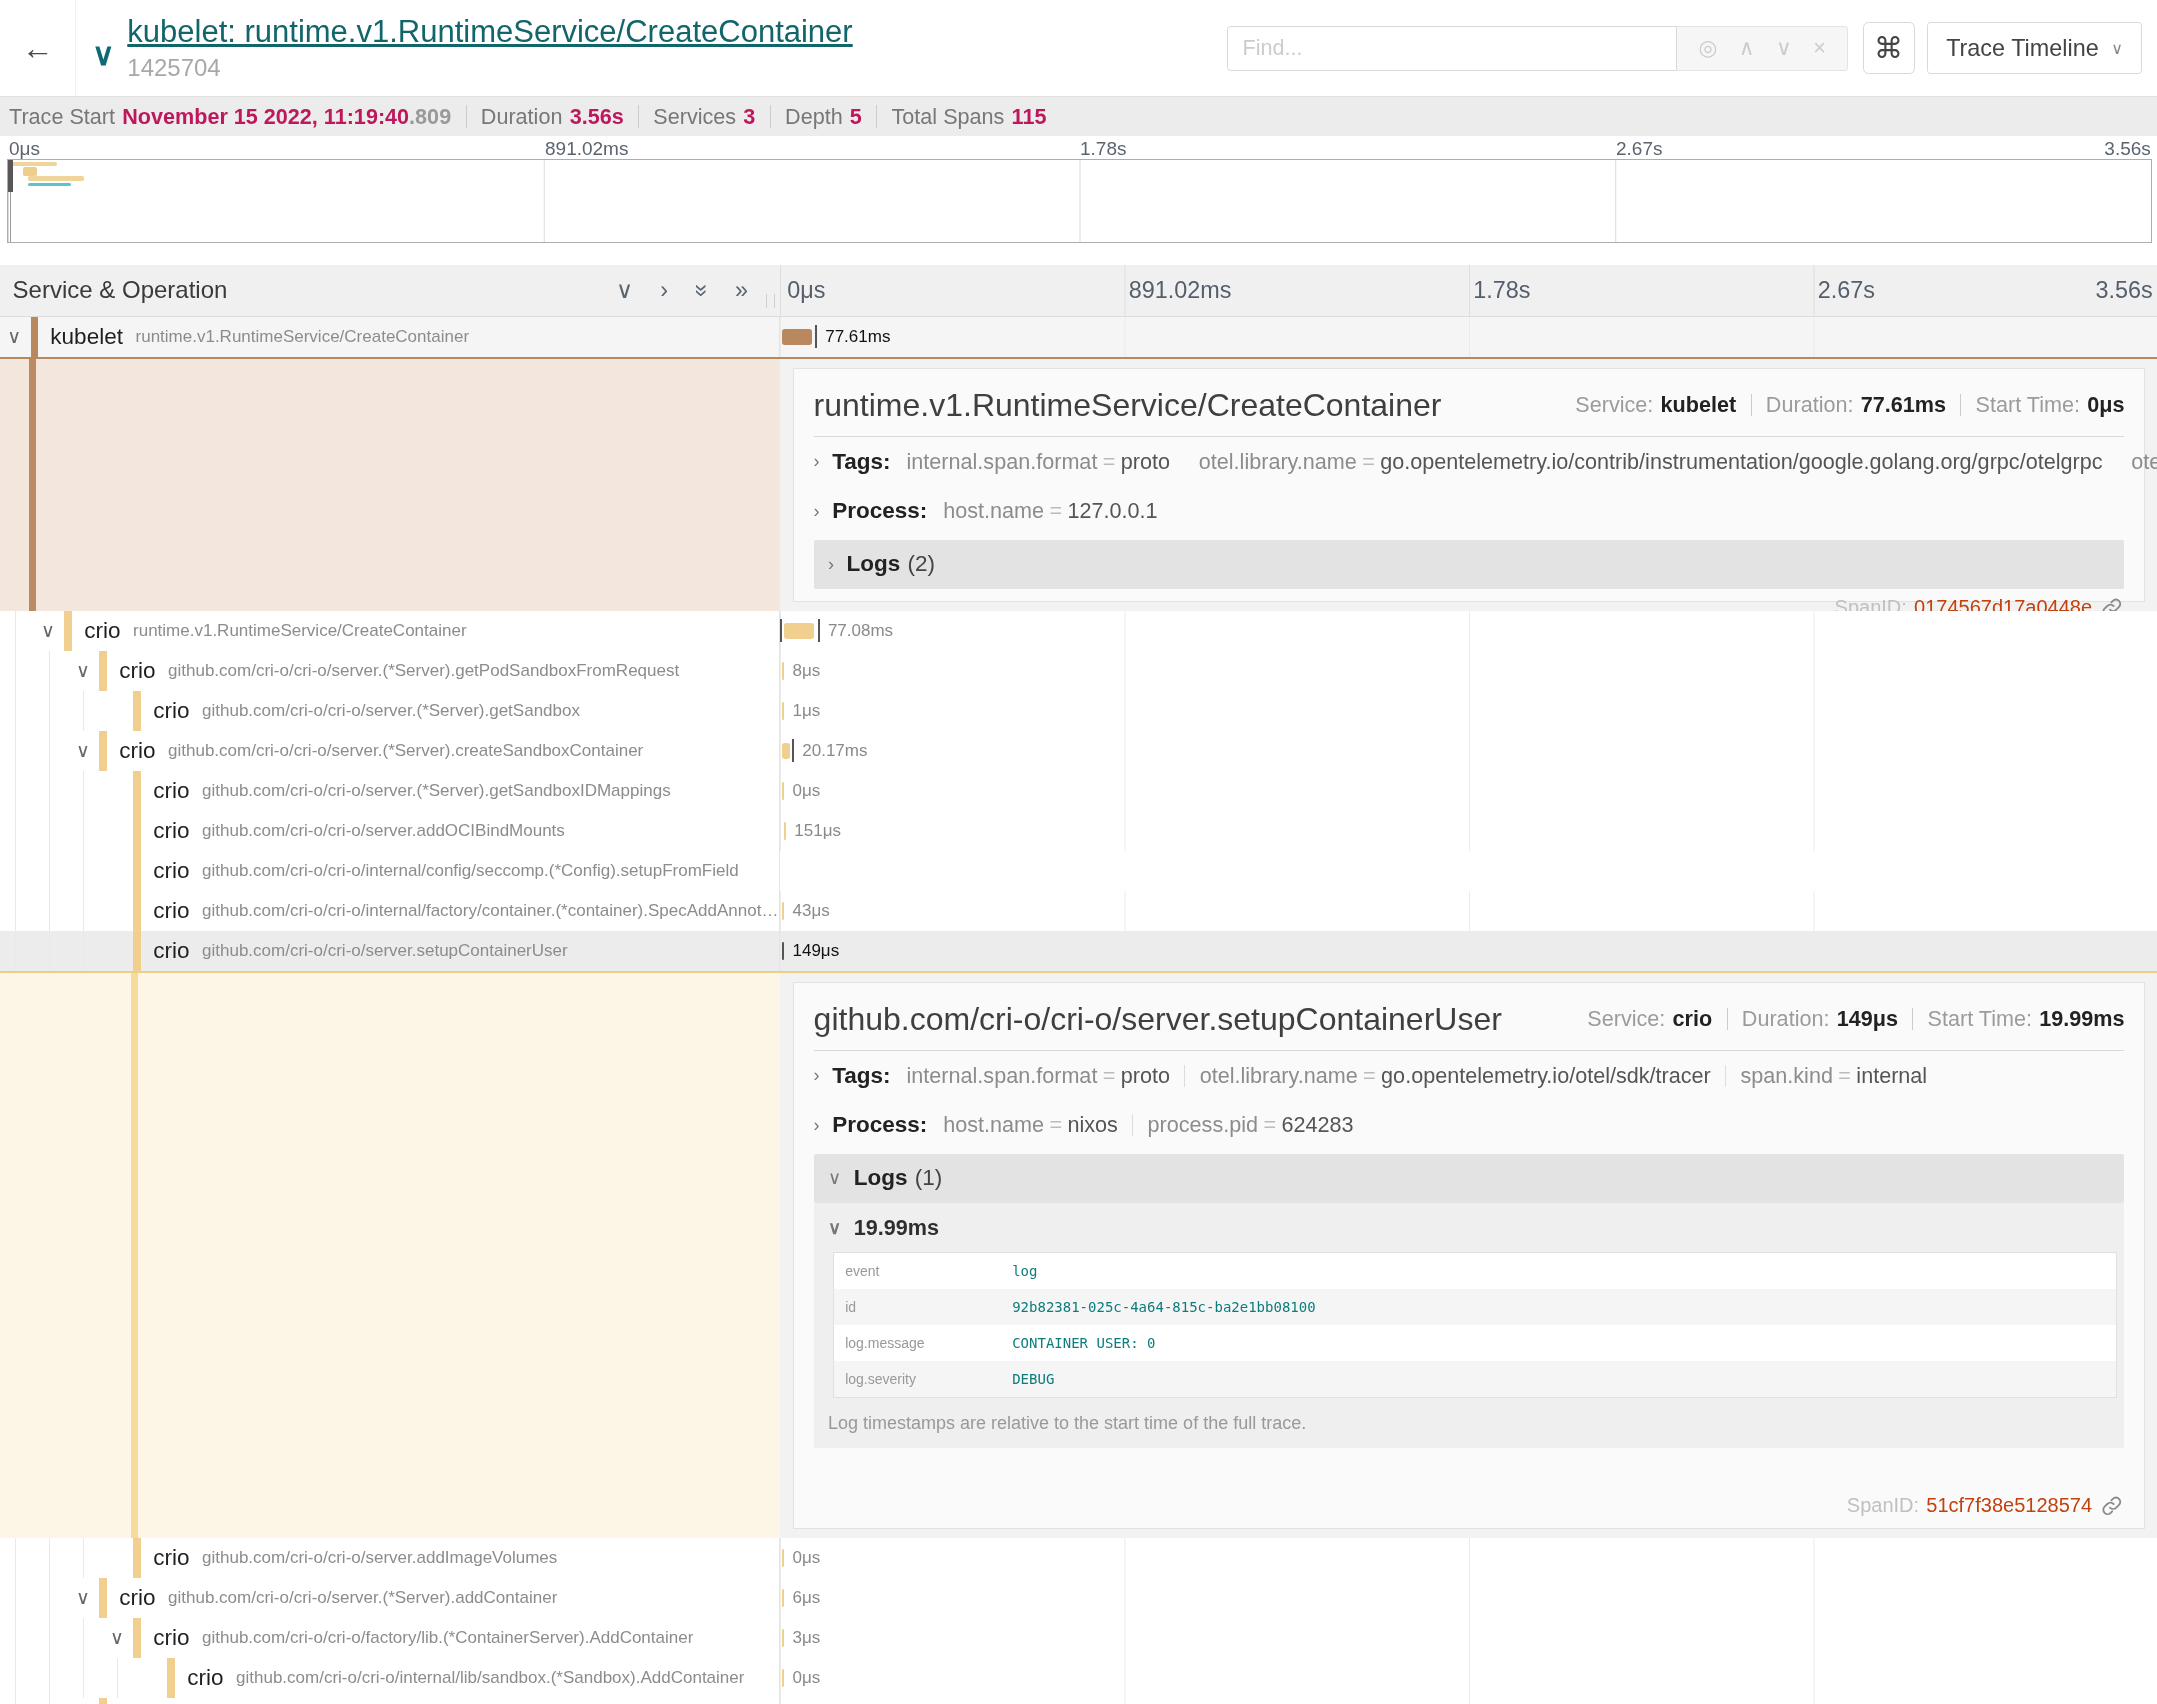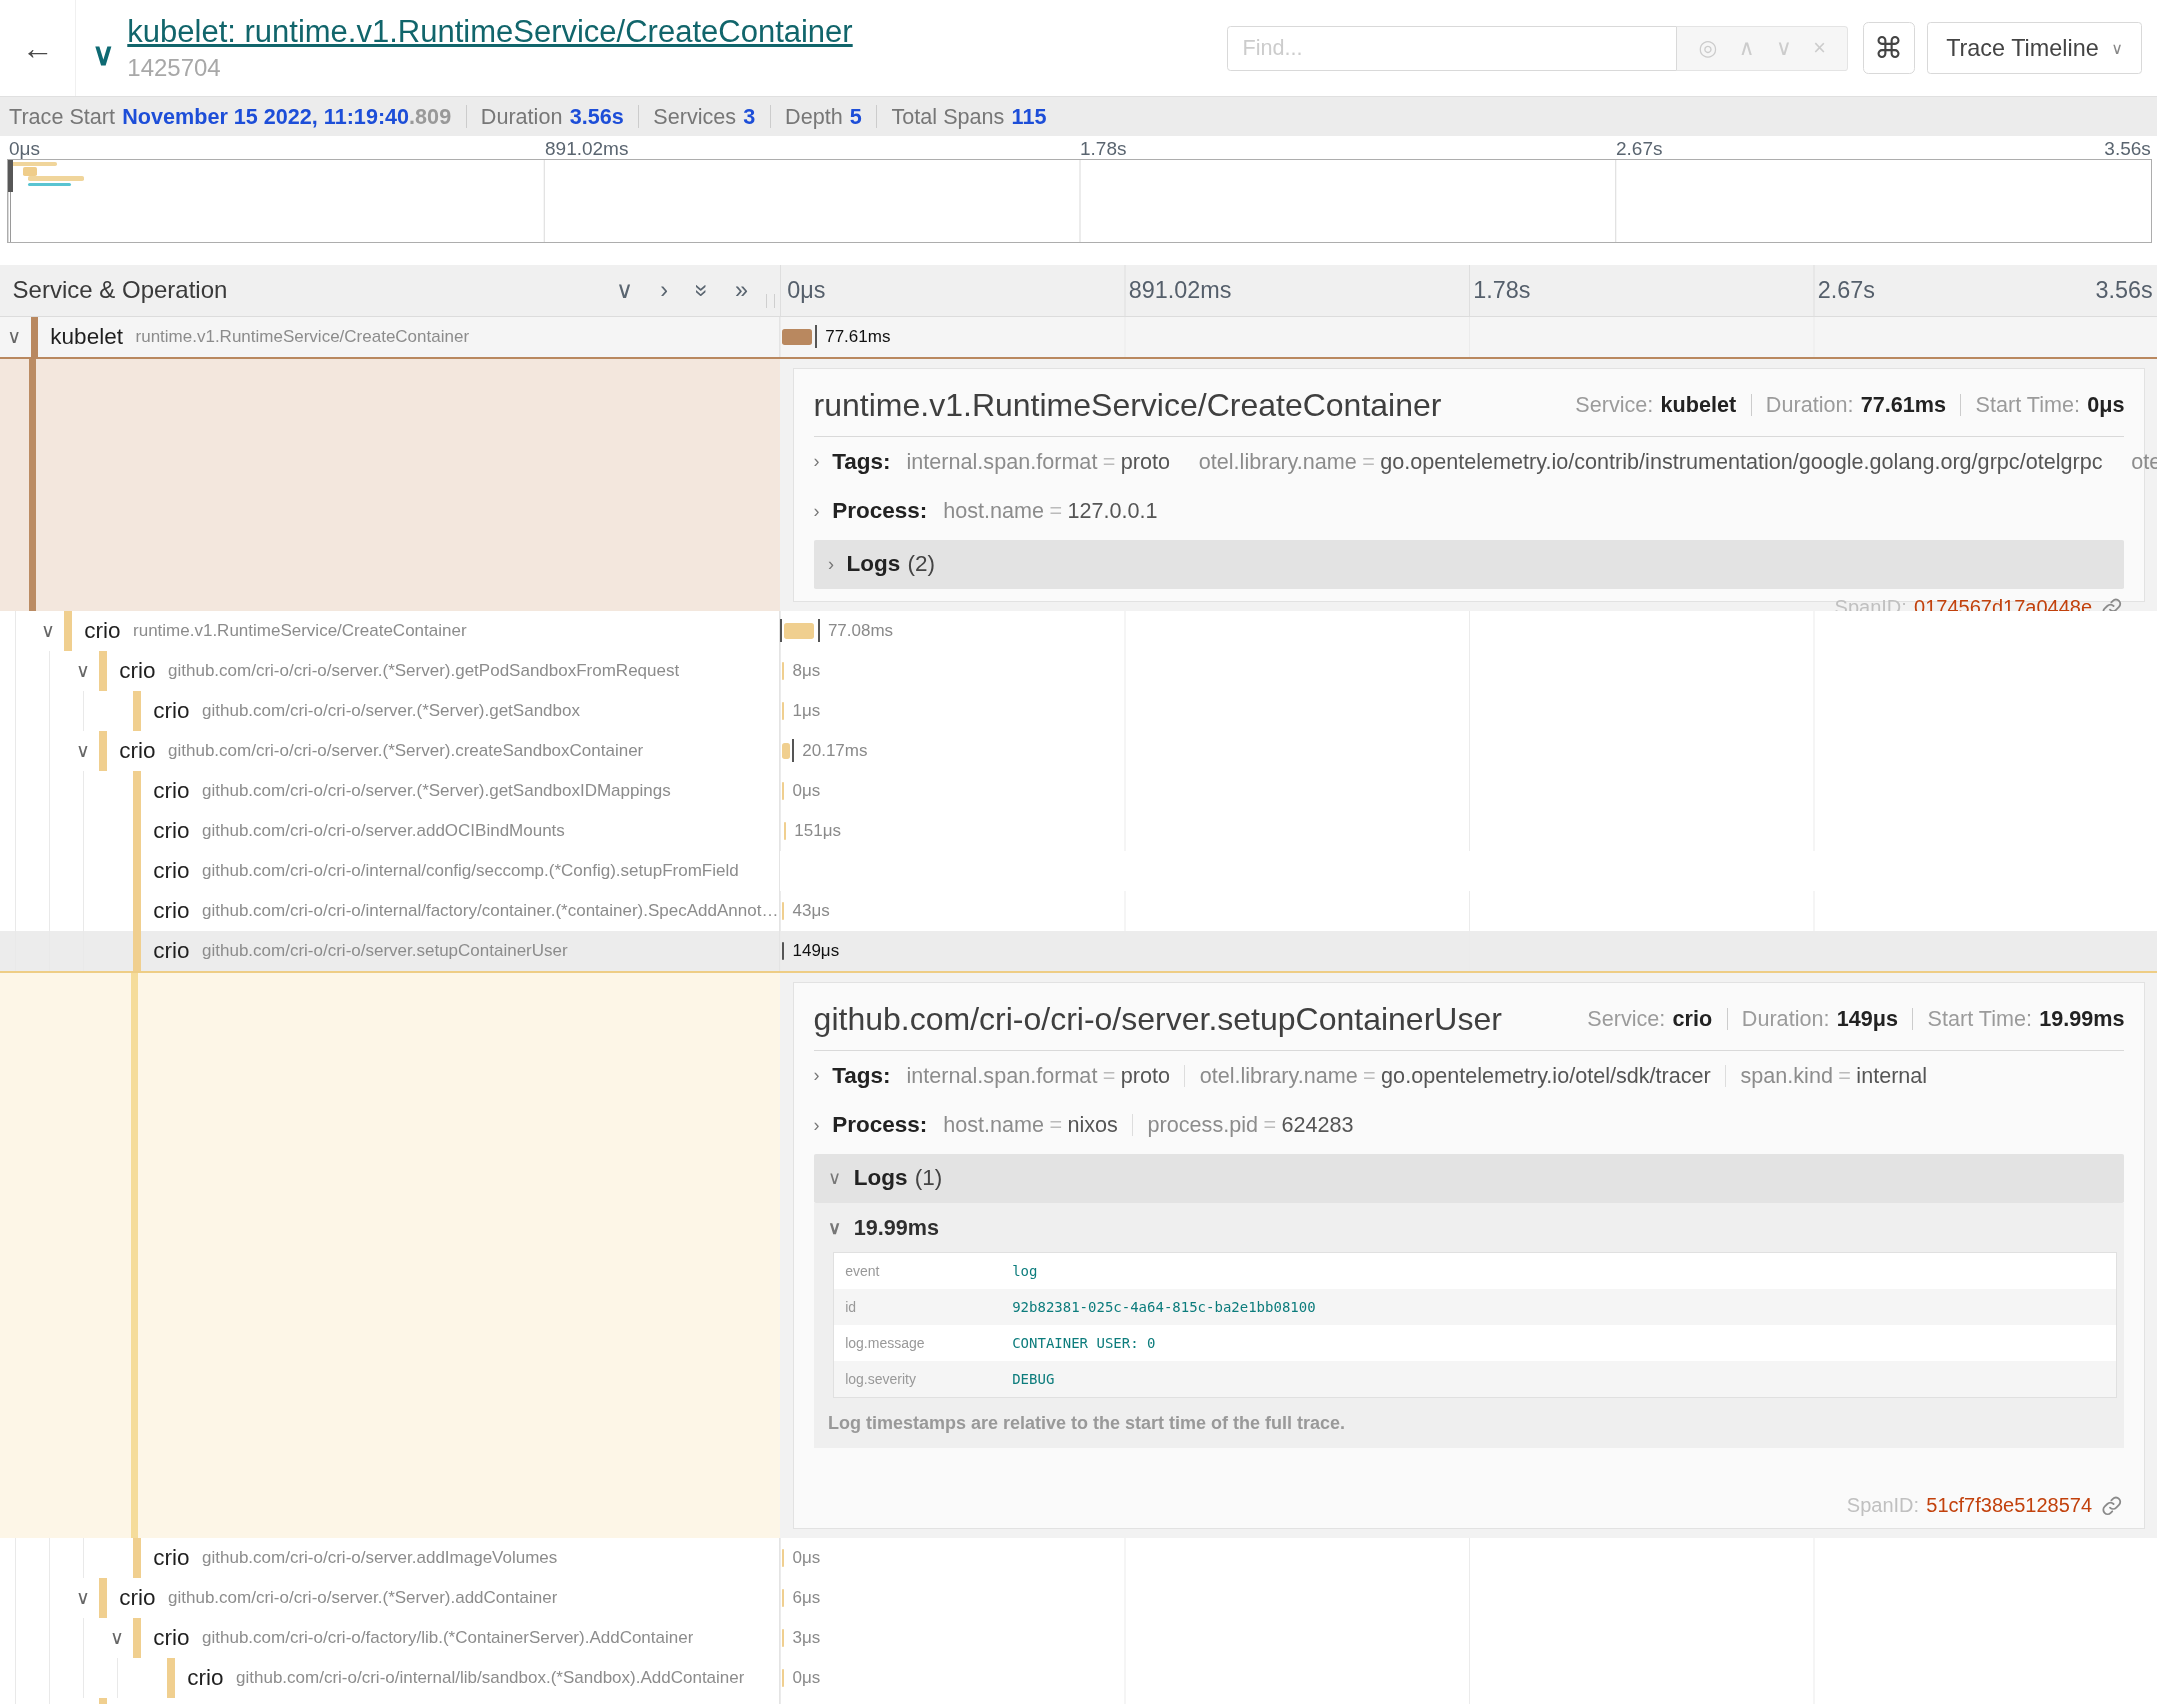--- a/index.html
+++ b/index.html
@@ -26,21 +26,21 @@
   .kbd-btn { width:52px; height:52px; margin-left:14.4px; border:0.9px solid #d9d9d9; border-radius:5.4px;
     background:#fff; font-size:29px; color:#444; display:flex; align-items:center; justify-content:center; cursor:pointer; }
   .view-btn { height:52px; margin-left:12.6px; border:0.9px solid #d9d9d9; border-radius:3.6px; background:#fff;
     display:flex; align-items:center; padding:0 18px; font-size:23.4px; color:#444; cursor:pointer; }
   .view-btn .chev { font-size:16px; color:#888; margin-left:12.6px; }
 
   
   .summary { height:40px; background:#ececec; border-top:0.9px solid #e0e0e0; display:flex;
     align-items:center; padding-left:9px; font-size:21.6px; }
   .summary .lab { color:#777; margin-right:7.2px; }
-  .summary .val { color:#1d4ed8; font-weight:bold; }
+  .summary .val { color:#be185d; font-weight:bold; }
   .summary .val-muted { color:#999; font-weight:bold; }
   .summary .sep { width:0.9px; height:23.4px; background:#ccc; margin:0 14.4px; }
 
   
   .minimap { position:relative; height:116px; background:#fff; }
   .mm-ticks { position:relative; height:23.4px; font-size:19px; color:#5a6570; }
   .mm-ticks span { position:absolute; top:1.8px; }
   .mm-canvas { position:absolute; left:7.2px; right:6.3px; top:23.4px; height:84px; background:#fff;
     border:0.9px solid #adadad;
     background-image:linear-gradient(to right,#d9d9d9 0.9px,transparent 0.9px);
@@ -119,21 +119,21 @@
   .logs-bar { background:#e3e3e3; border-radius:1.8px; display:flex; align-items:center;
     padding:11.7px 14.4px; margin-top:3.6px; font-size:22.5px; cursor:pointer; }
   .logs-bar .cnt { font-weight:normal; color:#444; margin-left:7.2px; }
   .logs-body { background:#efefef; padding:1.8px 7.2px 5.4px 7.2px; }
   .log-entry-hdr { display:flex; align-items:center; padding:10.8px 7.2px; font-size:21.6px; color:#2f2f2f; font-weight:bold; cursor:pointer; }
   .log-table { background:#fff; border:0.9px solid #e0e0e0; margin-left:12.6px; }
   .log-tr { display:flex; padding:10px 10.8px; font-size:14px;align-items:flex-end; }
   .log-tr:nth-child(even) { background:#f5f5f5; }
   .log-k { width:167px; flex:none; color:#999; }
   .log-v { font-family:"DejaVu Sans Mono","Liberation Mono",monospace; color:#0c7c7c; }
-  .logs-note { font-size:18px; color:#999; padding:14.4px 7.2px 9px 7.2px;font-weight:bold; }
+  .logs-note { font-size:18px; color:#999; padding:14.4px 7.2px 9px 7.2px; }
   .spanid-row { margin-top:auto; display:flex; align-items:center; justify-content:flex-end;
     padding:7.2px 1.8px 10.8px 0; font-size:20px; }
   .spanid-row .lab { color:#c0c0c0; margin-right:7.2px; }
   .spanid-row .val { color:#c2410c; }
   .link-icon { margin-left:9px; cursor:pointer; display:inline-flex; }
 </style>
 </head>
 <body>
 
 <header class="topbar">

